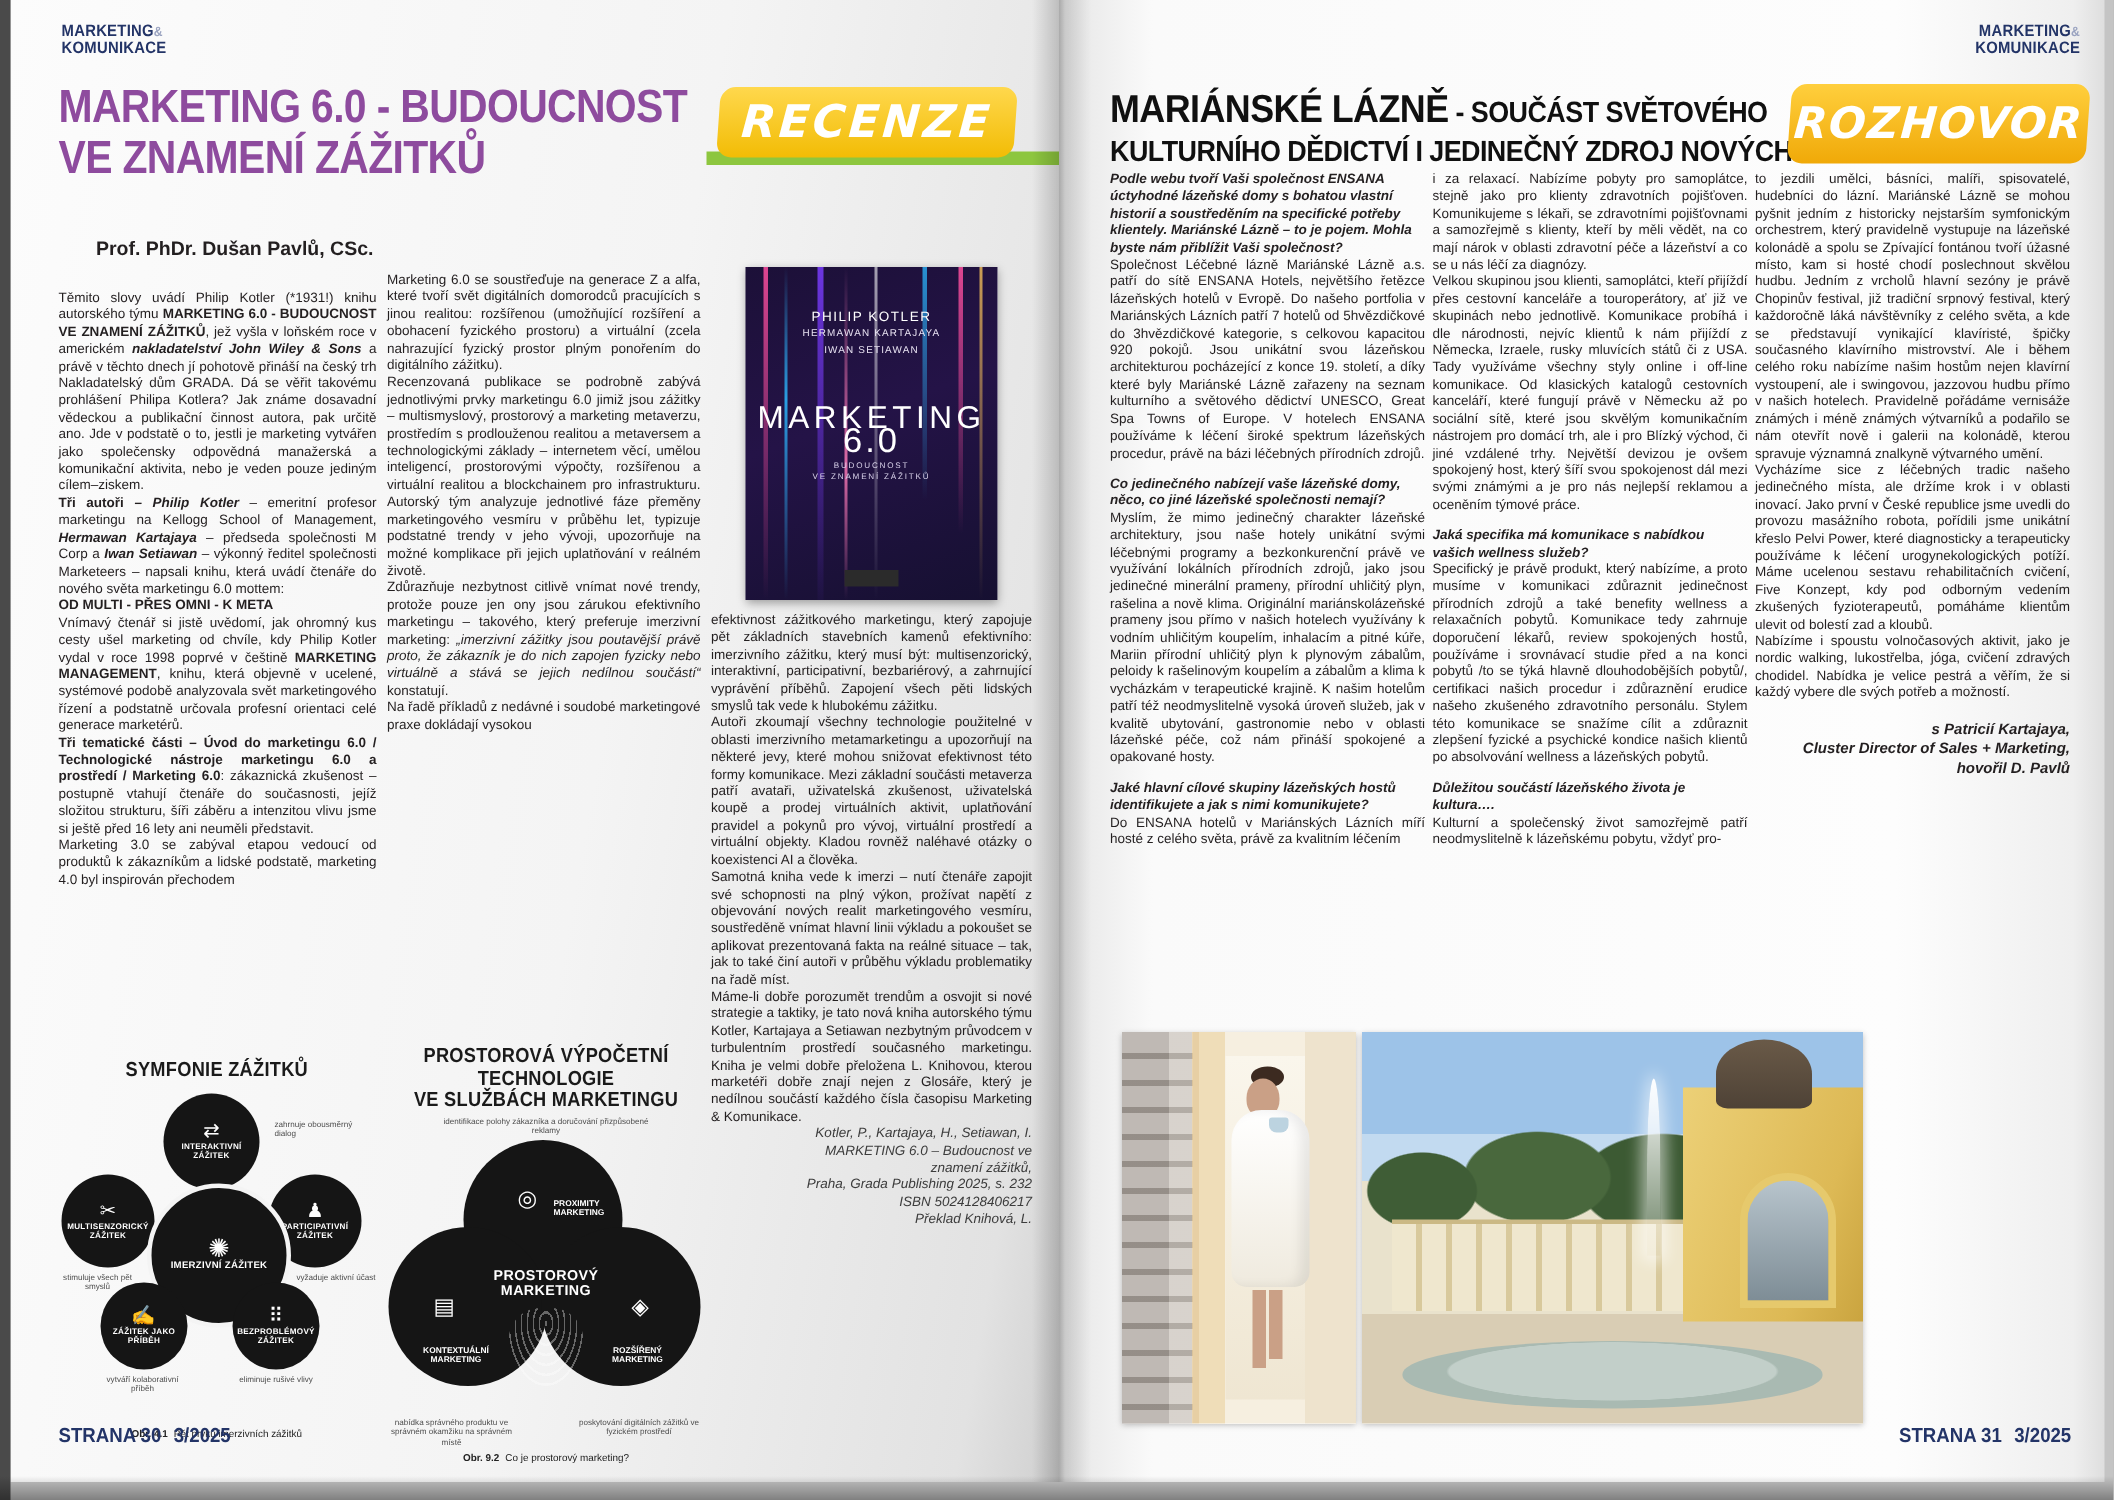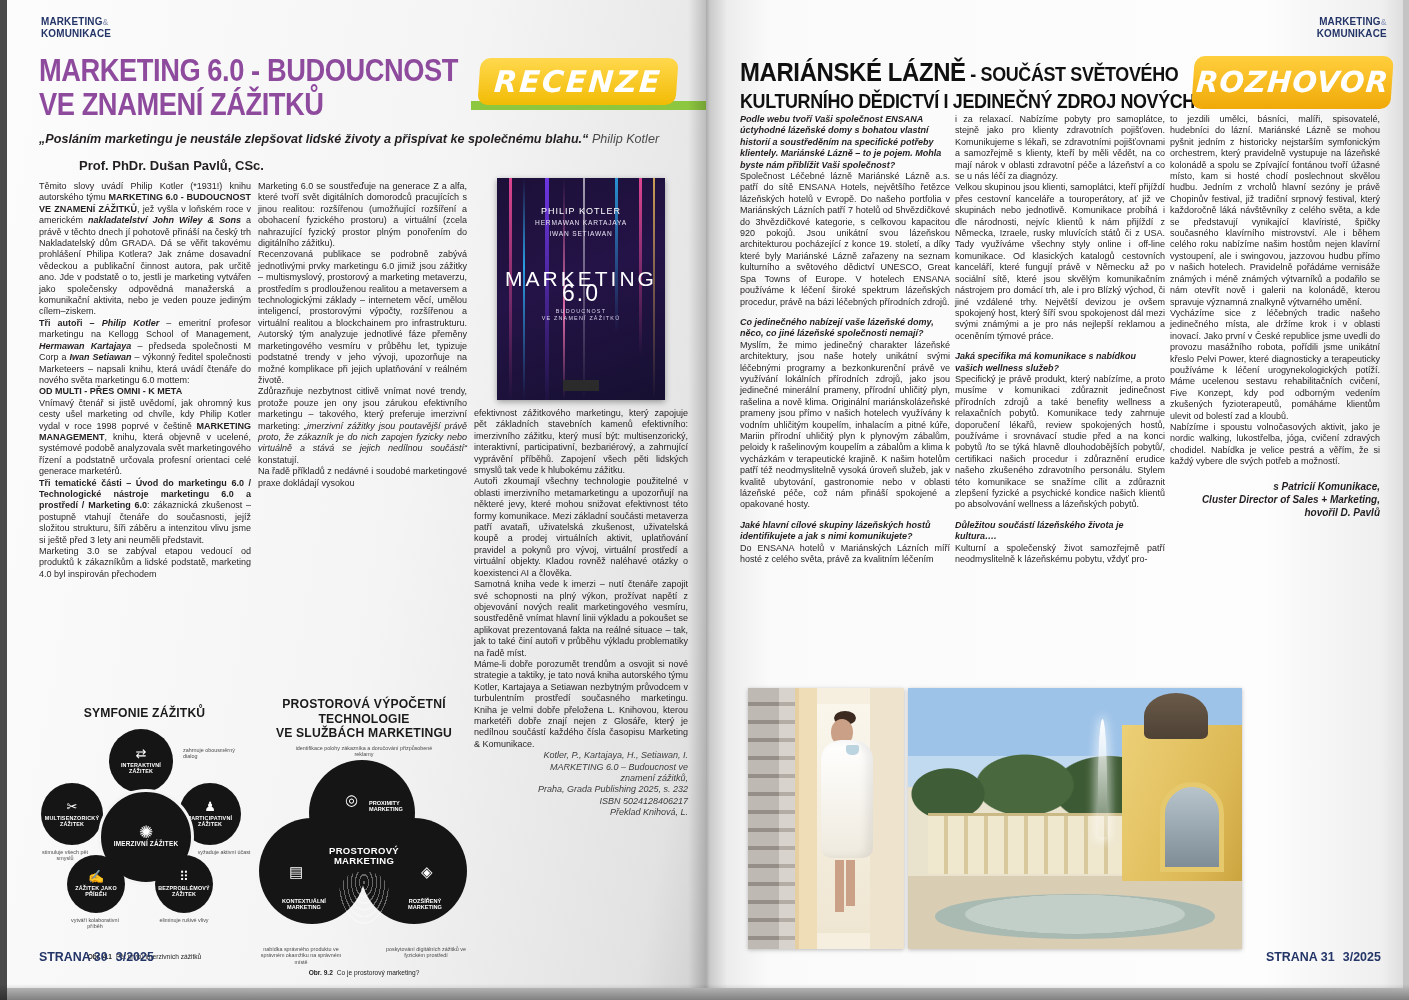--- a/index.html
+++ b/index.html
@@ -16,31 +16,31 @@
   .logo{position:absolute;font-weight:800;color:#233467;font-size:11px;line-height:11px;letter-spacing:.2px;transform:scaleX(.9);transform-origin:left top;}
   .logo .amp{color:#9aa3c0;font-size:9px;}
   .logo-left{left:34px;top:16px;}
   .logo-right{right:16px;top:16px;text-align:right;transform-origin:right top;}
 
   
   .l-title{position:absolute;left:32px;top:54px;margin:0;color:#8e4b9e;font-size:31px;line-height:34px;font-weight:800;letter-spacing:-.5px;transform:scaleX(.88);transform-origin:left top;white-space:nowrap;}
   .quote{position:absolute;left:32px;top:132px;width:648px;margin:0;font-size:12.6px;}
   .quote .qt{font-weight:700;font-style:italic;}
   .quote .qa{font-style:italic;color:#4a4a4a;}
-  .byline{position:absolute;left:48px;top:158px;margin:0;font-weight:700;font-size:13px;padding-left:24px;}
+  .byline{position:absolute;left:33px;top:158px;margin:0;font-weight:700;font-size:13px;padding-left:24px;}
 
   
   .badge{position:absolute;color:#fff;text-align:center;font-style:italic;font-weight:700;border-radius:10px;font-family:"DejaVu Sans",cursive;z-index:3;}
   .badge-recenze{left:472px;top:58px;width:198px;height:47px;line-height:47px;font-size:30px;background:linear-gradient(#ffd84d,#f2bc05);letter-spacing:2px;transform:skewX(-4deg);}
   .badge-rozhovor{left:487px;top:56px;width:199px;height:53px;line-height:53px;font-size:29px;background:linear-gradient(#ffcf3d,#f0a908);letter-spacing:1px;transform:skewX(-4deg);}
   .green-bar{position:absolute;left:464px;top:101px;width:235px;height:9px;background:#8dc63f;z-index:2;}
 
   
   .col{position:absolute;font-size:9px;line-height:11.4px;text-align:justify;}
-  .c1{left:32px;top:181px;width:212px;}
+  .c1{left:32px;top:193px;width:212px;}
   .c2{left:251px;top:181px;width:209px;}
   .c3{left:467px;top:176px;width:214px;}
   .t-p,.t-h,.t-q,.t-cite,.t-sign{margin:0;}
   .t-h{font-weight:700;text-align:left;}
   .t-q{font-weight:700;font-style:italic;margin-top:9px;text-align:left;}
   .t-cite{text-align:right;font-style:italic;color:#3c3c3c;margin-left:48px;}
   .t-sign{text-align:right;font-style:italic;font-weight:700;margin-top:12px;font-size:10px;line-height:13px;}
   .s-b{font-weight:700;}
   .s-bi{font-weight:700;font-style:italic;}
   .s-i{font-style:italic;}
@@ -154,32 +154,28 @@
     </div>
 
     <h1 class="l-title">
       <span>MARKETING 6.0 - BUDOUCNOST</span><br>
       <span>VE ZNAMENÍ ZÁŽITKŮ</span>
     </h1>
 
     <div class="green-bar"></div>
     <div class="badge badge-recenze">RECENZE</div>
 
-    <p class="quote">
-      <span class="qt">„Posláním marketingu je neustále zlepšovat lidské životy a přispívat ke společnému blahu.“</span>
-      <span class="qa">Philip Kotler</span>
-    </p>
     <p class="byline">Prof. PhDr. Dušan Pavlů, CSc.</p>
 
     <div class="col c1">
         <p class="t-p"><span>Těmito slovy uvádí Philip Kotler (*1931!) knihu autorského týmu </span><span class="s-b">MARKETING 6.0 - BUDOUCNOST VE ZNAMENÍ ZÁŽITKŮ</span><span>, jež vyšla v loňském roce v americkém </span><span class="s-bi">nakladatelství John Wiley &amp; Sons</span><span> a právě v těchto dnech jí pohotově přináší na český trh Nakladatelský dům GRADA. Dá se věřit takovému prohlášení Philipa Kotlera? Jak známe dosavadní vědeckou a publikační činnost autora, pak určitě ano. Jde v podstatě o to, jestli je marketing vytvářen jako společensky odpovědná manažerská a komunikační aktivita, nebo je veden pouze jediným cílem–ziskem.</span></p>
         <p class="t-p"><span class="s-b">Tři autoři – </span><span class="s-bi">Philip Kotler</span><span> – emeritní profesor marketingu na Kellogg School of Management, </span><span class="s-bi">Hermawan Kartajaya</span><span> – předseda společnosti M Corp a </span><span class="s-bi">Iwan Setiawan</span><span> – výkonný ředitel společnosti Marketeers – napsali knihu, která uvádí čtenáře do nového světa marketingu 6.0 mottem:</span></p>
         <p class="t-h"><span>OD MULTI - PŘES OMNI - K META</span></p>
         <p class="t-p"><span>Vnímavý čtenář si jistě uvědomí, jak ohromný kus cesty ušel marketing od chvíle, kdy Philip Kotler vydal v roce 1998 poprvé v češtině </span><span class="s-b">MARKETING MANAGEMENT</span><span>, knihu, která objevně v ucelené, systémové podobě analyzovala svět marketingového řízení a podstatně určovala profesní orientaci celé generace marketérů.</span></p>
-        <p class="t-p"><span class="s-b">Tři tematické části – Úvod do marketingu 6.0 / Technologické nástroje marketingu 6.0 a prostředí / Marketing 6.0</span><span>: zákaznická zkušenost – postupně vtahují čtenáře do současnosti, jejíž složitou strukturu, šíři záběru a intenzitou vlivu jsme si ještě před 3 lety ani neuměli představit.</span></p>
+        <p class="t-p"><span class="s-b">Tři tematické části – Úvod do marketingu 6.0 / Technologické nástroje marketingu 6.0 a prostředí / Marketing 6.0</span><span>: zákaznická zkušenost – postupně vtahují čtenáře do současnosti, jejíž složitou strukturu, šíři záběru a intenzitou vlivu jsme si ještě před 16 lety ani neuměli představit.</span></p>
         <p class="t-p"><span>Marketing 3.0 se zabýval etapou vedoucí od produktů k zákazníkům a lidské podstatě, marketing 4.0 byl inspirován přechodem</span></p>
       </div>
     <div class="col c2">
         <p class="t-p"><span>Marketing 6.0 se soustřeďuje na generace Z a alfa, které tvoří svět digitálních domorodců pracujících s jinou realitou: rozšířenou (umožňující rozšíření a obohacení fyzického prostoru) a virtuální (zcela nahrazující fyzický prostor plným ponořením do digitálního zážitku).</span></p>
         <p class="t-p"><span>Recenzovaná publikace se podrobně zabývá jednotlivými prvky marketingu 6.0 jimiž jsou zážitky – multismyslový, prostorový a marketing metaverzu, prostředím s prodlouženou realitou a metaversem a technologickými základy – internetem věcí, umělou inteligencí, prostorovými výpočty, rozšířenou a virtuální realitou a blockchainem pro infrastrukturu. Autorský tým analyzuje jednotlivé fáze přeměny marketingového vesmíru v průběhu let, typizuje podstatné trendy v jeho vývoji, upozorňuje na možné komplikace při jejich uplatňování v reálném životě.</span></p>
         <p class="t-p"><span>Zdůrazňuje nezbytnost citlivě vnímat nové trendy, protože pouze jen ony jsou zárukou efektivního marketingu – takového, který preferuje imerzivní marketing: </span><span class="s-i">„imerzivní zážitky jsou poutavější právě proto, že zákazník je do nich zapojen fyzicky nebo virtuálně a stává se jejich nedílnou součástí“</span><span> konstatují.</span></p>
         <p class="t-p"><span>Na řadě příkladů z nedávné i soudobé marketingové praxe dokládají vysokou</span></p>
       </div>
 
     <div class="col c3">
@@ -316,21 +312,21 @@
         <p class="t-p"><span>Velkou skupinou jsou klienti, samoplátci, kteří přijíždí přes cestovní kanceláře a touroperátory, ať již ve skupinách nebo jednotlivě. Komunikace probíhá i dle národnosti, nejvíc klientů k nám přijíždí z Německa, Izraele, rusky mluvících států či z USA. Tady využíváme všechny styly online i off-line komunikace. Od klasických katalogů cestovních kanceláří, které fungují právě v Německu až po sociální sítě, které jsou skvělým komunikačním nástrojem pro domácí trh, ale i pro Blízký východ, či jiné vzdálené trhy. Největší devizou je ovšem spokojený host, který šíří svou spokojenost dál mezi svými známými a je pro nás nejlepší reklamou a oceněním týmové práce.</span></p>
         <p class="t-q"><span>Jaká specifika má komunikace s nabídkou vašich wellness služeb?</span></p>
         <p class="t-p"><span>Specifický je právě produkt, který nabízíme, a proto musíme v komunikaci zdůraznit jedinečnost přírodních zdrojů a také benefity wellness a relaxačních pobytů. Komunikace tedy zahrnuje doporučení lékařů, review spokojených hostů, používáme i srovnávací studie před a na konci pobytů /to se týká hlavně dlouhodobějších pobytů/, certifikaci našich procedur i zdůraznění erudice našeho zkušeného zdravotního personálu. Stylem této komunikace se snažíme cílit a zdůraznit zlepšení fyzické a psychické kondice našich klientů po absolvování wellness a lázeňských pobytů.</span></p>
         <p class="t-q"><span>Důležitou součástí lázeňského života je kultura….</span></p>
         <p class="t-p"><span>Kulturní a společenský život samozřejmě patří neodmyslitelně k lázeňskému pobytu, vždyť pro-</span></p>
       </div>
     <div class="col rc3">
         <p class="t-p"><span>to jezdili umělci, básníci, malíři, spisovatelé, hudebníci do lázní. Mariánské Lázně se mohou pyšnit jedním z historicky nejstarším symfonickým orchestrem, který pravidelně vystupuje na lázeňské kolonádě a spolu se Zpívající fontánou tvoří úžasné místo, kam si hosté chodí poslechnout skvělou hudbu. Jedním z vrcholů hlavní sezóny je právě Chopinův festival, již tradiční srpnový festival, který každoročně láká návštěvníky z celého světa, a kde se představují vynikající klavíristé, špičky současného klavírního mistrovství. Ale i během celého roku nabízíme našim hostům nejen klavírní vystoupení, ale i swingovou, jazzovou hudbu přímo v našich hotelech. Pravidelně pořádáme vernisáže známých i méně známých výtvarníků a podařilo se nám otevřít nově i galerii na kolonádě, kterou spravuje významná znalkyně výtvarného umění.</span></p>
         <p class="t-p"><span>Vycházíme sice z léčebných tradic našeho jedinečného místa, ale držíme krok i v oblasti inovací. Jako první v České republice jsme uvedli do provozu masážního robota, pořídili jsme unikátní křeslo Pelvi Power, které diagnosticky a terapeuticky používáme k léčení urogynekologických potíží. Máme ucelenou sestavu rehabilitačních cvičení, Five Konzept, kdy pod odborným vedením zkušených fyzioterapeutů, pomáháme klientům ulevit od bolestí zad a kloubů.</span></p>
         <p class="t-p"><span>Nabízíme i spoustu volnočasových aktivit, jako je nordic walking, lukostřelba, jóga, cvičení zdravých chodidel. Nabídka je velice pestrá a věřím, že si každý vybere dle svých potřeb a možností.</span></p>
-        <p class="t-sign"><span>s Patricií Komunikace,</span></p>
+        <p class="t-sign"><span>s Patricií Kartajaya,</span></p>
         <p class="t-sign" style="margin-top: 0px;"><span>Cluster Director of Sales + Marketing,</span></p>
         <p class="t-sign" style="margin-top: 0px;"><span>hovořil D. Pavlů</span></p>
       </div>
 
     <div class="photo ph-spa">
       <div class="spa-arch"></div>
       <div class="spa-door"></div>
       <div class="spa-hair"></div>
       <div class="spa-head"></div>
       <div class="spa-robe"></div>

